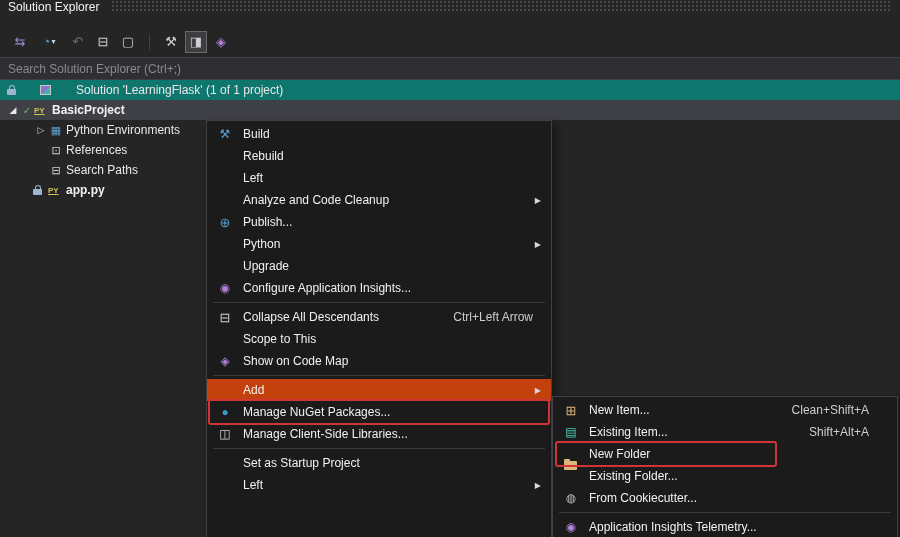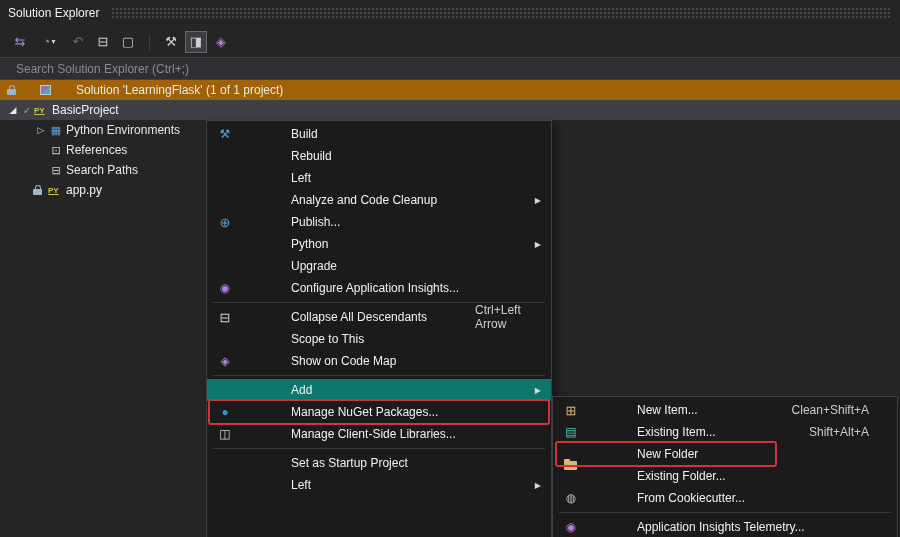--- a/index.html
+++ b/index.html
@@ -1,65 +1,65 @@
 <!DOCTYPE html>
 <html><head>
 <meta charset="utf-8">
 <style>
   * { margin:0; padding:0; box-sizing:border-box; }
   html,body { width:900px; height:537px; overflow:hidden; }
   body { background:#252526; font-family:"Liberation Sans", sans-serif; }
   .app { position:relative; width:900px; height:537px; background:#252526; color:#f1f1f1; font-size:12px; overflow:hidden; }
 
   
-  .titlebar { display:flex; align-items:center; height:26px; padding:0 8px; background:#252526; }
+  .titlebar { display:flex; height:26px; padding:0 8px; background:#252526; }
   .titlebar-label { margin-right:12px; white-space:nowrap; color:#f1f1f1; }
   .titlebar-grip { flex:1; height:12px; background-image:radial-gradient(circle, #4a4a4e 1px, transparent 1.2px); background-size:4px 4px; }
 
   
   .toolbar { display:flex; align-items:center; height:31px; padding:0 9px; gap:3px; }
   .tb-btn { min-width:22px; height:22px; display:flex; align-items:center; justify-content:center; color:#cfcfcf; font-size:13px; border:1px solid transparent; cursor:default; }
   .tb-btn.toggled { background:#3e3e42; border-color:#6a6a6a; }
   .tb-caret { font-size:8px; color:#cfcfcf; margin-left:1px; }
   .tb-sep { width:1px; height:16px; background:#3f3f46; margin:0 7px; }
   .c-purple { color:#9c8ad1; } .c-blue { color:#5ba0d0; } .c-dim { color:#6d6d6d; } .c-vio { color:#b180d7; }
 
   
   .searchrow { height:23px; background:#2f2f33; border-top:1px solid #3f3f46; border-bottom:1px solid #3f3f46; display:flex; align-items:center; }
-  .searchrow input { flex:1; background:transparent; border:none; outline:none; color:#c4b5fd; font:12px "Liberation Sans",sans-serif; padding:0 8px;margin-left:8px; }
+  .searchrow input { flex:1; background:transparent; border:none; outline:none; color:#c4b5fd; font:12px "Liberation Sans",sans-serif; padding:0 8px; }
   .searchrow input::placeholder { color:#8a8a8a; opacity:1; }
 
   
   .tree { height:457px; background:#252526; }
   .trow { height:20px; display:flex; align-items:center; white-space:nowrap; cursor:default; }
-  .trow.solution { background:#a16207; padding-left:6px;gap:18px; }
+  .trow.solution { background:#0f766e; padding-left:6px;gap:18px; }
   .trow.project  { background:#3f3f46; padding-left:6px; }
   .trow.child { padding-left:34px; }
   .expander { width:14px; font-size:9px; color:#e8e8e8; text-align:center; flex:none; }
   .expander.hollow { color:#cfcfcf; }
   .spacer { width:14px; flex:none; }
   .lock { position:relative; width:9px; height:6px; background:#9cb6cd; border-radius:1px; margin:3px 6px 0 1px; flex:none; }
   .lock::before { content:""; position:absolute; left:2px; top:-4px; width:4px; height:4px; border:1px solid #9cb6cd; border-bottom:none; border-radius:3px 3px 0 0; }
   .sol-icon { width:11px; height:10px; margin-right:7px; background:linear-gradient(135deg,#8b76c5 55%, #3fb3ae 55%); border:1px solid #c8c8c8; flex:none; }
   .check { color:#6cc06c; font-size:10px; width:14px; text-align:center; flex:none; }
   .pybadge { color:#cdc255; font-size:8px; font-weight:bold; width:18px; flex:none;text-decoration:underline; }
   .tico { width:16px; text-align:center; font-size:11px; color:#cfcfcf; flex:none; margin-right:2px; }
   .tlabel { color:#e8e8e8; }
-  .bold { font-weight:normal; color:#f1f1f1; }
+  .bold { font-weight:bold; color:#f1f1f1; }
   .ic-pyenv::before { content:"▦"; color:#5ba0d0; }
   .ic-ref::before   { content:"⊡"; color:#cfcfcf; }
   .ic-paths::before { content:"⊟"; color:#cfcfcf; }
   .ic-txt::before   { content:"▤"; color:#cfcfcf; }
 
   
   .menu { position:absolute; background:#1b1b1c; border:1px solid #3f3f46; box-shadow:4px 4px 8px rgba(0,0,0,.45); padding:2px 0; }
   #context-menu { left:206px; top:120px; width:346px; height:422px; z-index:10; }
   #add-submenu  { left:552px; top:396px; width:346px; z-index:11; }
-  .mi { height:22px; display:flex; align-items:center; padding:0 10px 0 8px; color:#f1f1f1; cursor:default;gap:48px; }
-  .mi.hl { background:#0f766e; }
+  .mi { height:22px; display:flex; align-items:center; padding:0 10px 0 8px; color:#f1f1f1; cursor:default; }
+  .mi.hl { background:#c2410c; }
   .mi-icon { width:20px; margin-right:8px; text-align:center; font-size:12px; flex:none; position:relative; }
   .mi-label { white-space:nowrap; }
   .mi-short { margin-left:auto; color:#cdcdcd; padding-right:8px; }
   .sub .mi-short { padding-right:18px; }
   .mi-arrow { margin-left:auto; font-size:8px; color:#d8d8d8; }
   .menu-sep { height:1px; background:#3a3a3e; margin:3px 6px; }
   .annot { position:absolute; border:2px solid #d13438; border-radius:3px; pointer-events:none; }
   #annot-add { left:1px; top:278px; width:342px; height:26px; }
   #annot-newfolder { left:2px; top:44px; width:222px; height:26px; }
 

